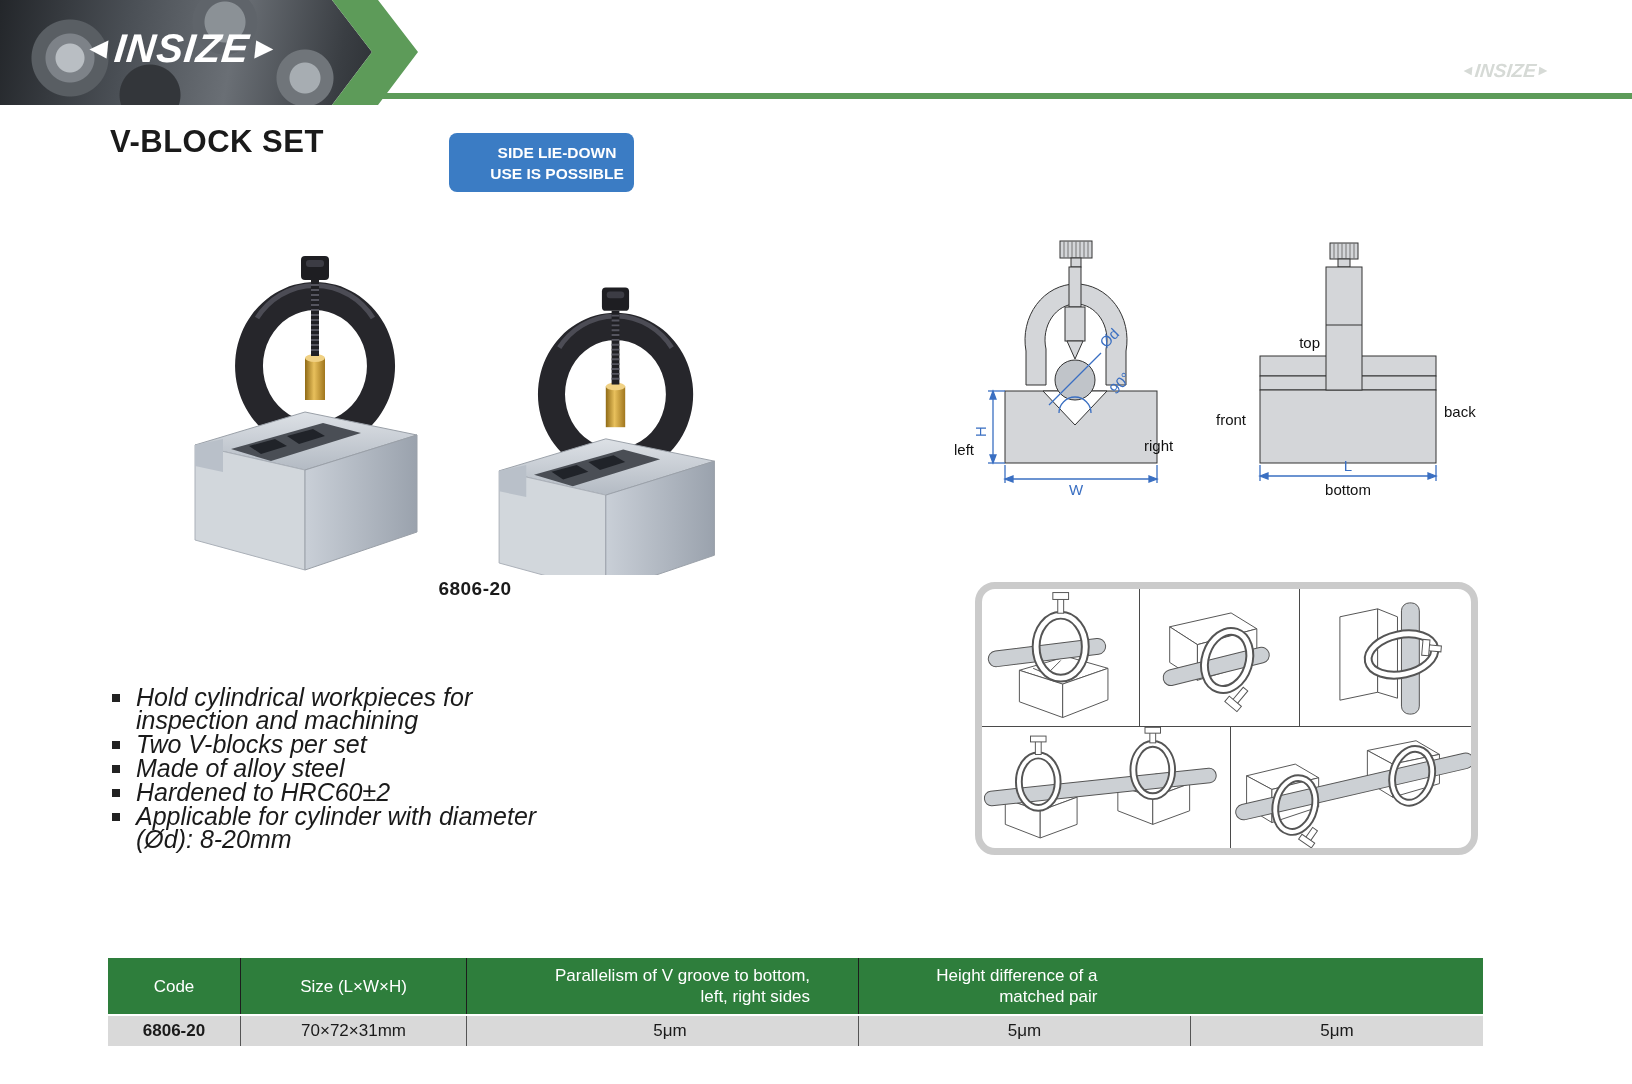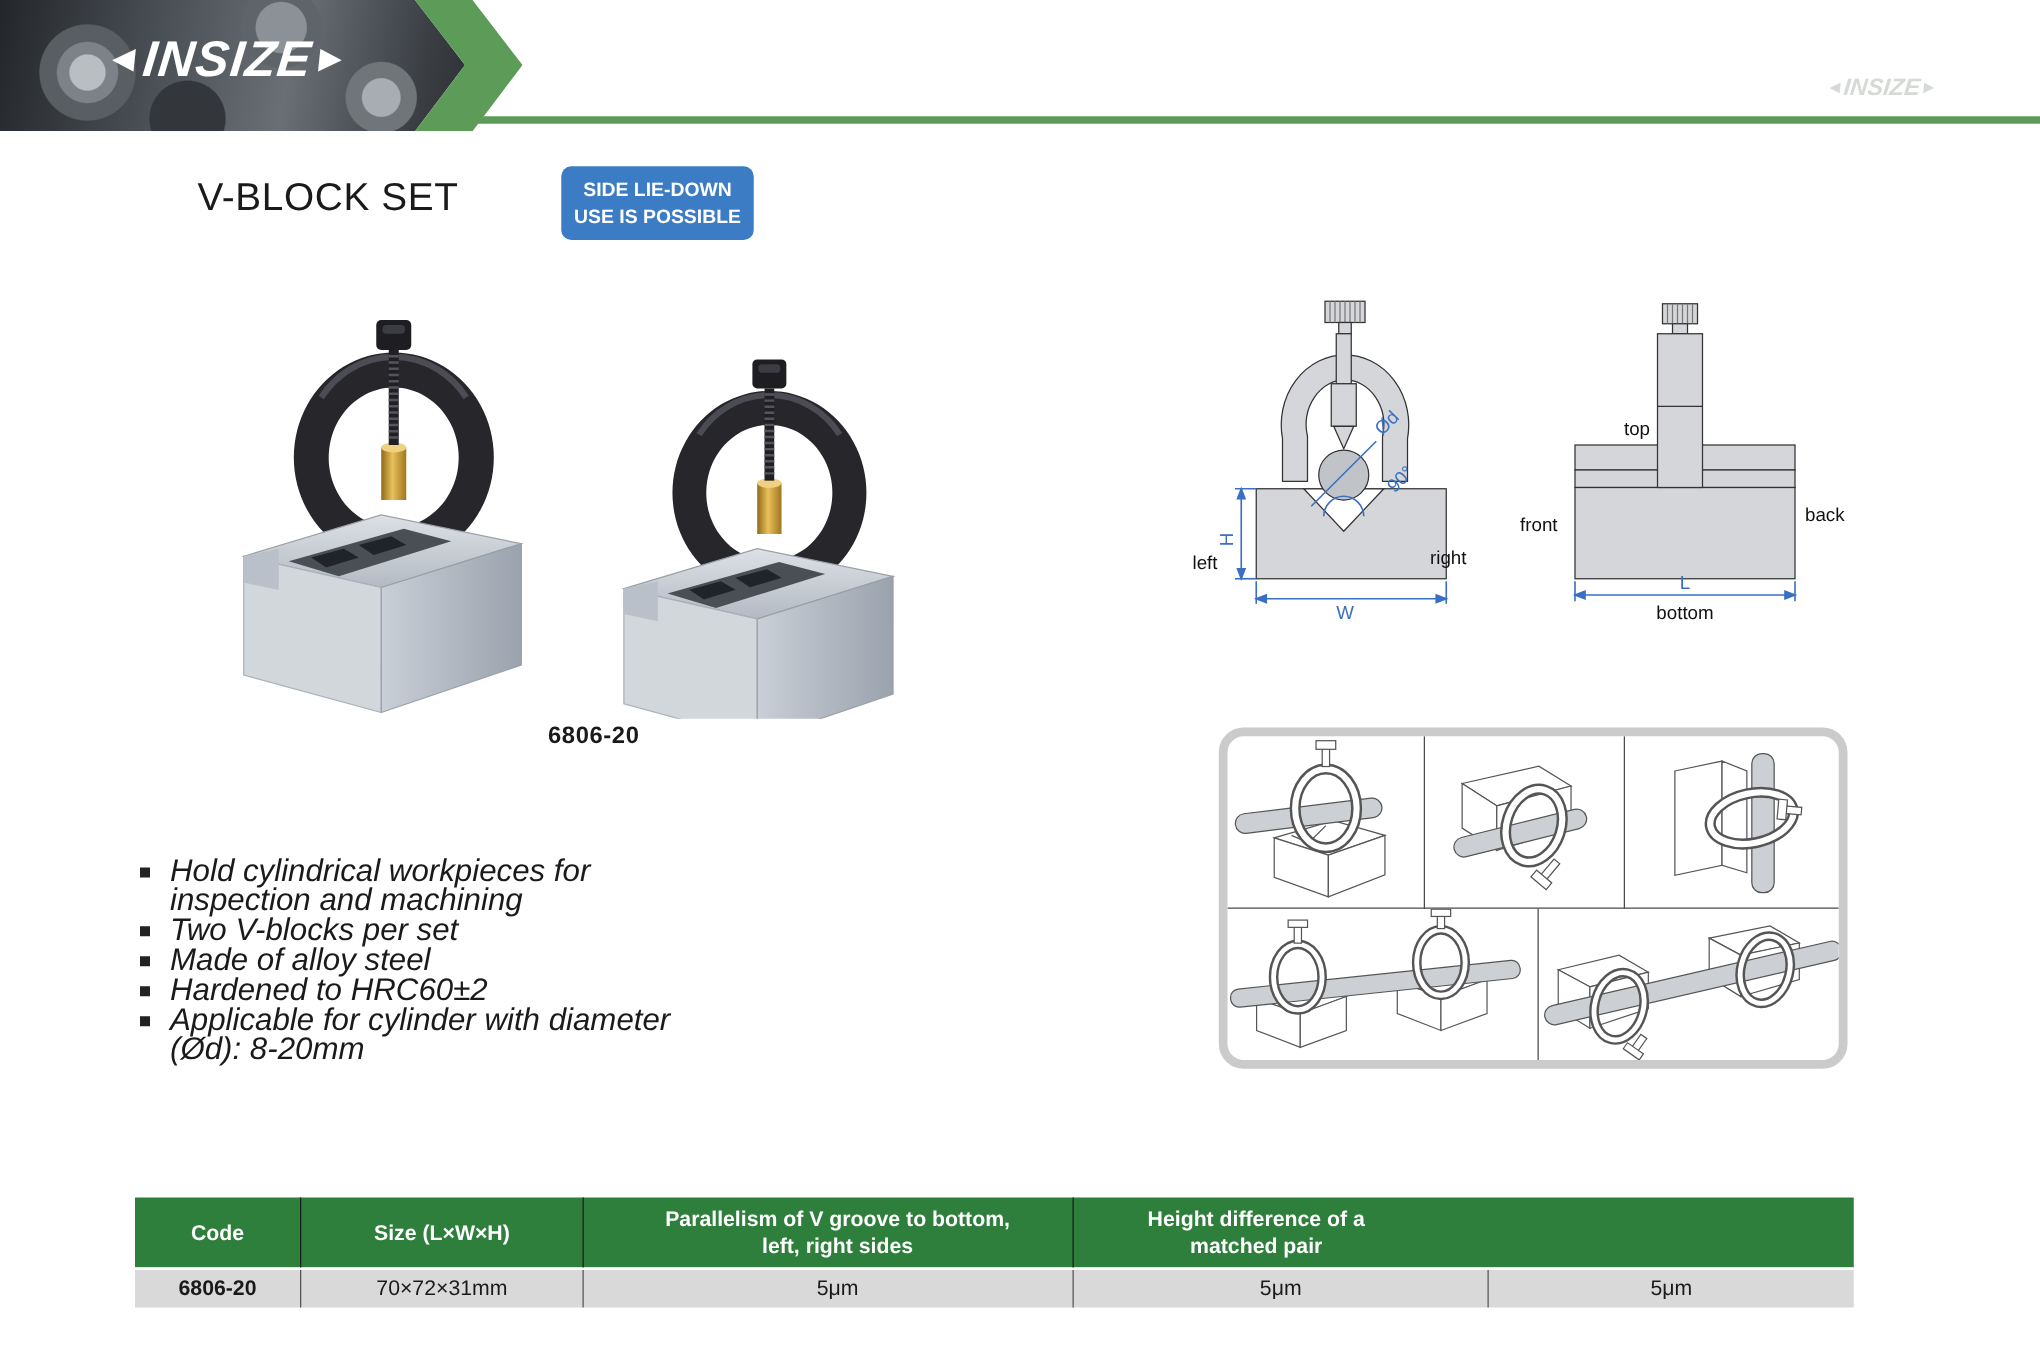--- a/index.html
+++ b/index.html
@@ -19,24 +19,24 @@
     color:#fff;font-style:italic;font-weight:bold;font-size:40px;letter-spacing:1px;
     transform:skewX(-6deg);white-space:nowrap;}
   .hdr-logo .arr{font-size:30px;font-style:normal;vertical-align:4px;}
   .hdr-chevron{position:absolute;left:0;top:0;width:430px;height:105px;}
   .hdr-bar{position:absolute;left:345px;top:93px;right:0;height:6px;background:#5d9b59;}
   .watermark{position:absolute;right:82px;top:60px;color:#d6dad6;font-style:italic;
     font-weight:bold;font-size:19px;transform:skewX(-6deg);white-space:nowrap;}
   .watermark .arr{font-size:14px;font-style:normal;vertical-align:2px;}
 
   
-  .page-title{position:absolute;left:110px;top:140px;font-size:31px;font-weight:normal;letter-spacing:.5px;margin-left:48px;}
+  .page-title{position:absolute;left:110px;top:124px;font-size:31px;font-weight:bold;letter-spacing:.5px;}
   .badge{position:absolute;left:449px;top:133px;width:154px;height:59px;background:#3b7cc4;
     border-radius:8px;color:#fff;font-weight:bold;font-size:15.5px;text-align:center;
-    display:flex;flex-direction:column;justify-content:center;line-height:21px;}
+    display:flex;flex-direction:column;justify-content:center;line-height:21px;padding-left:31px;}
 
   
   .product-img{position:absolute;left:165px;top:240px;width:620px;height:335px;}
   .product-code{position:absolute;left:165px;top:578px;width:620px;text-align:center;
     font-size:19px;font-weight:bold;letter-spacing:.5px;}
 
   
   .diag1{position:absolute;left:948px;top:233px;width:232px;height:275px;}
   .diag2{position:absolute;left:1208px;top:233px;width:272px;height:280px;}
   .dtxt{font-family:"Liberation Sans",sans-serif;font-size:15px;fill:#111;}
@@ -55,22 +55,22 @@
   .usage .row2{height:121px;}
   .ucell{box-sizing:border-box;border-right:1.5px solid #4a4a4a;height:100%;}
   .ucell:last-child{border-right:none;}
   .row1 .ucell{border-bottom:1.5px solid #4a4a4a;}
   .uc1{width:32.4%;} .uc2{width:32.6%;} .uc3{width:35%;}
   .uc4{width:51%;} .uc5{width:49%;}
   .ucell svg{width:100%;height:100%;}
 
   
   .spec{position:absolute;left:108px;top:958px;width:1375px;}
-  .spec .thead{display:flex;background:#2e7e3c;color:#fff;font-weight:bold;font-size:17px;
-    text-align:center;align-items:stretch;height:56px;}
+  .spec .thead{display:flex;background:#2e7e3c;color:#fff;font-weight:normal;font-size:17px;
+    text-align:right;align-items:stretch;height:56px;}
   .spec .thead .cell{display:flex;align-items:center;justify-content:center;box-sizing:border-box;
     border-left:1.5px solid #1d1d1d;line-height:21px;}
   .spec .thead .cell:first-child{border-left:none;}
   .spec .trow{display:flex;background:#d9d9d9;font-size:17px;text-align:center;height:30px;
     border-top:2px solid #fff;align-items:stretch;}
   .spec .trow .cell{display:flex;align-items:center;justify-content:center;box-sizing:border-box;
     border-left:1.5px solid #555;}
   .spec .trow .cell:first-child{border-left:none;font-weight:bold;}
   .c1{width:9.6%;} .c2{width:16.44%;} .c3{width:28.51%;padding-left:15px;} .c4{width:24.15%;} .c5{width:21.3%;}
   .hspan{display:inline-block;}

